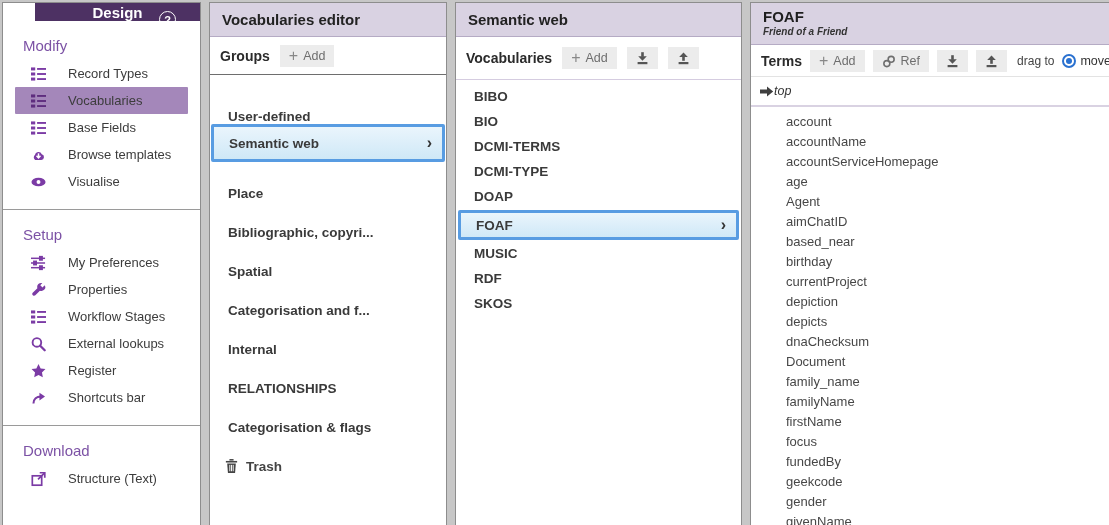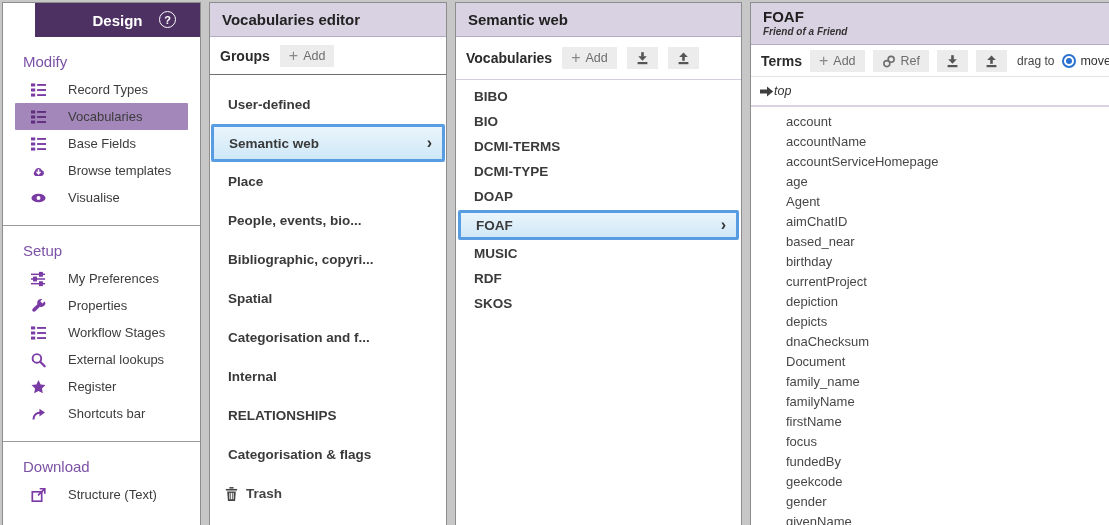--- a/index.html
+++ b/index.html
@@ -16,21 +16,21 @@
     border:1px solid #8d8d8d;
     height:100%;
     flex-shrink:0;
     overflow:hidden;
   }
   .gap { width:8px; flex-shrink:0; }
 
   
   .design { width:199px; }
   .design-header {
-    height:34px; background:#4d3163; color:#fff;
+    height:18px; background:#4d3163; color:#fff;
     display:flex; align-items:center; justify-content:center;
     font-weight:bold; font-size:15px; position:relative;margin-left:32px;
   }
   .help-circle {
     position:absolute; right:24px; top:8px;
     width:17px; height:17px; border:1.5px solid #fff; border-radius:50%;
     font-size:11px; font-weight:bold; color:#fff;
     display:flex; align-items:center; justify-content:center; cursor:pointer;
   }
   .side-section { padding:8px 0 14px 0; }
@@ -64,21 +64,21 @@
     font-family:"Liberation Sans", sans-serif;
   }
   .btn .plus { font-size:16px; color:#888; line-height:10px; }
   .icon-btn { padding:4px 8px; color:#555; }
 
   
   .groups-panel { width:238px; }
   .groups-panel .toolbar { height:38px; border-bottom:1px solid #6e6e6e; }
   .group-list { padding-top:10px; }
   .group-item {
-    height:39px; display:flex; align-items:center; gap:8px;
+    height:39px; display:flex; align-items:flex-end; gap:8px;
     padding-left:18px; font-weight:bold; font-size:13.5px; color:#3a3a3a;
     cursor:pointer;
   }
   .sel-row {
     border:3px solid #589ce2; border-radius:2px;
     background:linear-gradient(#eaf5fc,#cfe8f7);
     display:flex; align-items:center; justify-content:space-between;
     cursor:pointer;
   }
   .group-item.sel-row { height:38px; padding-left:15px; padding-right:10px; margin:0 1px; }
@@ -330,23 +330,20 @@
     <div class="group-list">
       <div class="group-item">
           <span>User-defined</span>
         </div>
       <div class="group-item sel-row">
         <span>Semantic web</span>
         <span class="chev">›</span>
       </div>
       <div class="group-item">
           <span>Place</span>
-        </div>
-      <div class="group-item">
-          <span>People, events, bio...</span>
         </div>
       <div class="group-item">
           <span>Bibliographic, copyri...</span>
         </div>
       <div class="group-item">
           <span>Spatial</span>
         </div>
       <div class="group-item">
           <span>Categorisation and f...</span>
         </div>

